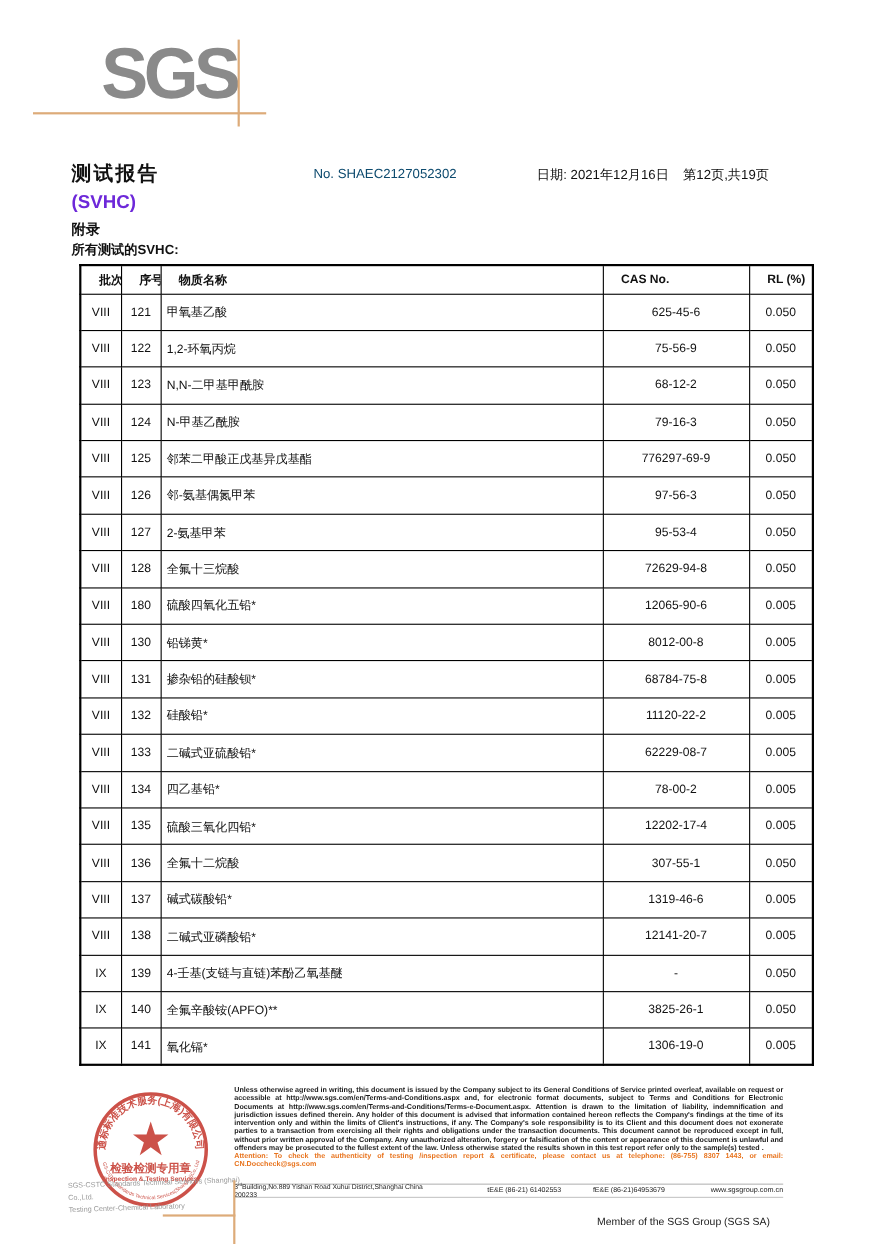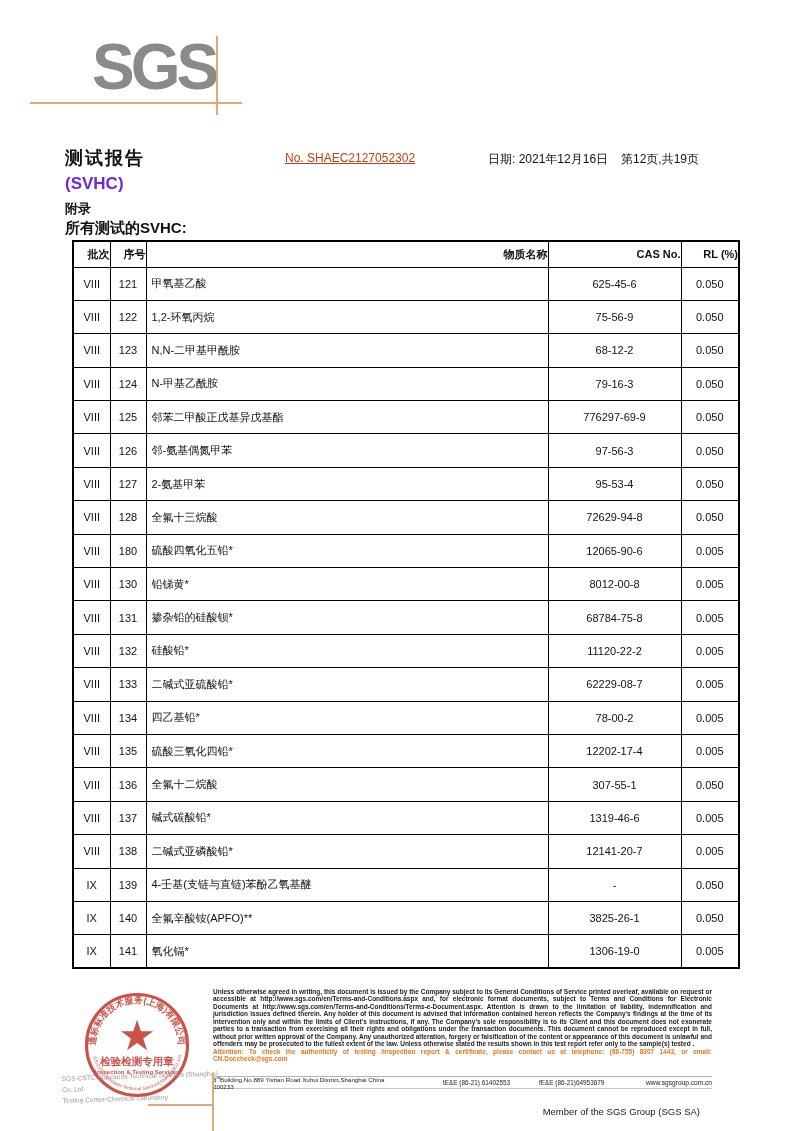--- a/index.html
+++ b/index.html
@@ -8,32 +8,32 @@
   .abs { position:absolute; }
 
   
   .logo { left:92px; top:34px; font-size:64px; line-height:66px; font-weight:bold;
           color:#8a8a8a; letter-spacing:-4px; transform:scaleY(1.02); }
   .h-line-top { left:30px; top:102px; width:212px; height:2px; background:#ddab79; }
   .v-line-top { left:216px; top:36px; width:2px; height:79px; background:#ddab79; }
 
   .doc-title    { left:65px; top:146px; font-size:18px; font-weight:bold; letter-spacing:2px; color:#111; }
   .doc-subtitle { left:65px; top:174px; font-size:17px; font-weight:bold; color:#6d28d9; }
-  .report-no    { left:285px; top:151px; font-size:12px; color:#c2410c;text-decoration:underline; }
+  .report-no    { left:285px; top:151px; font-size:12px; color:#0c4a6e; }
   .date-label   { left:488px; top:151px; font-size:12px; color:#111; }
   .page-label   { left:621px; top:151px; font-size:12px; color:#111; }
   .appendix     { left:65px; top:200px; font-size:13px; font-weight:bold; color:#111; }
-  .section      { left:65px; top:219px; font-size:15px; font-weight:bold; color:#111; }
+  .section      { left:65px; top:219px; font-size:12px; font-weight:bold; color:#111; }
 
   
   table.substances { position:absolute; left:72px; top:240px; width:666px;
                      border-collapse:collapse; table-layout:fixed; border:2px solid #000; }
   table.substances th, table.substances td { border:1px solid #000; font-size:11px; color:#111;
                      overflow:hidden; white-space:nowrap; }
-  table.substances th { height:26px; font-weight:bold; text-align:right; }
+  table.substances th { height:26px; font-weight:bold; text-align:left;padding-left:16px; }
   table.substances td { height:33.4px; }
   td.col-batch, td.col-no, td.col-cas, td.col-rl { text-align:center; }
   td.col-name { text-align:left; padding-left:5px;margin-left:32px; }
 
   
   .disclaimer { left:213px; top:988px; width:499px; font-size:6.5px; line-height:7.45px;
                 text-align:justify; font-weight:600; color:#1d1d1d; }
   .attention  { color:#e8741e; }
   .addr-block { left:213px; top:1076px; width:499px; border-top:1px solid #b5b5b5; }
   .addr-row   { display:flex; align-items:center; height:11.5px; }

